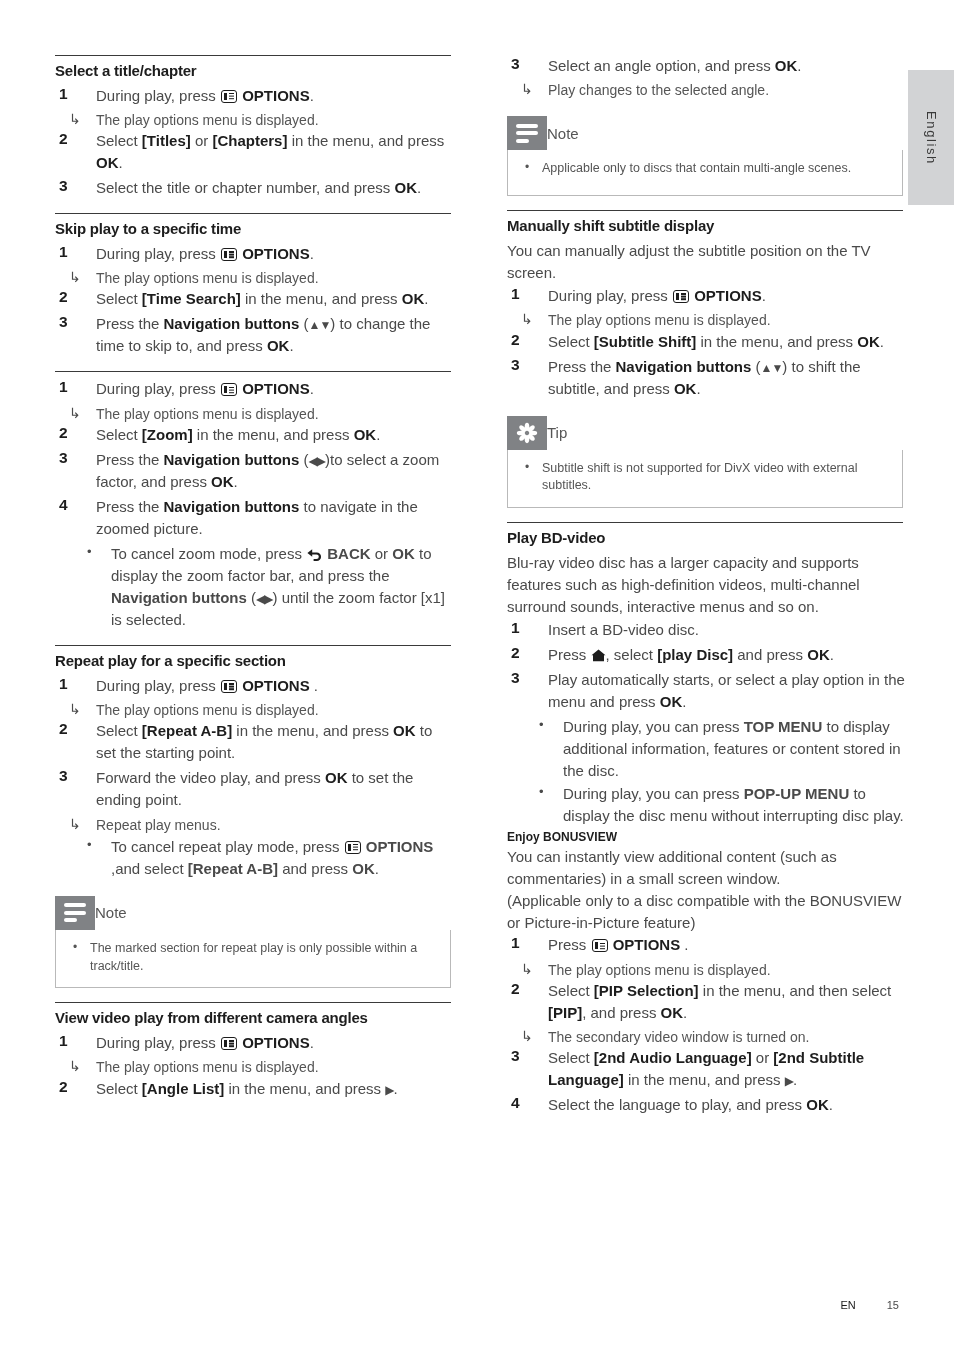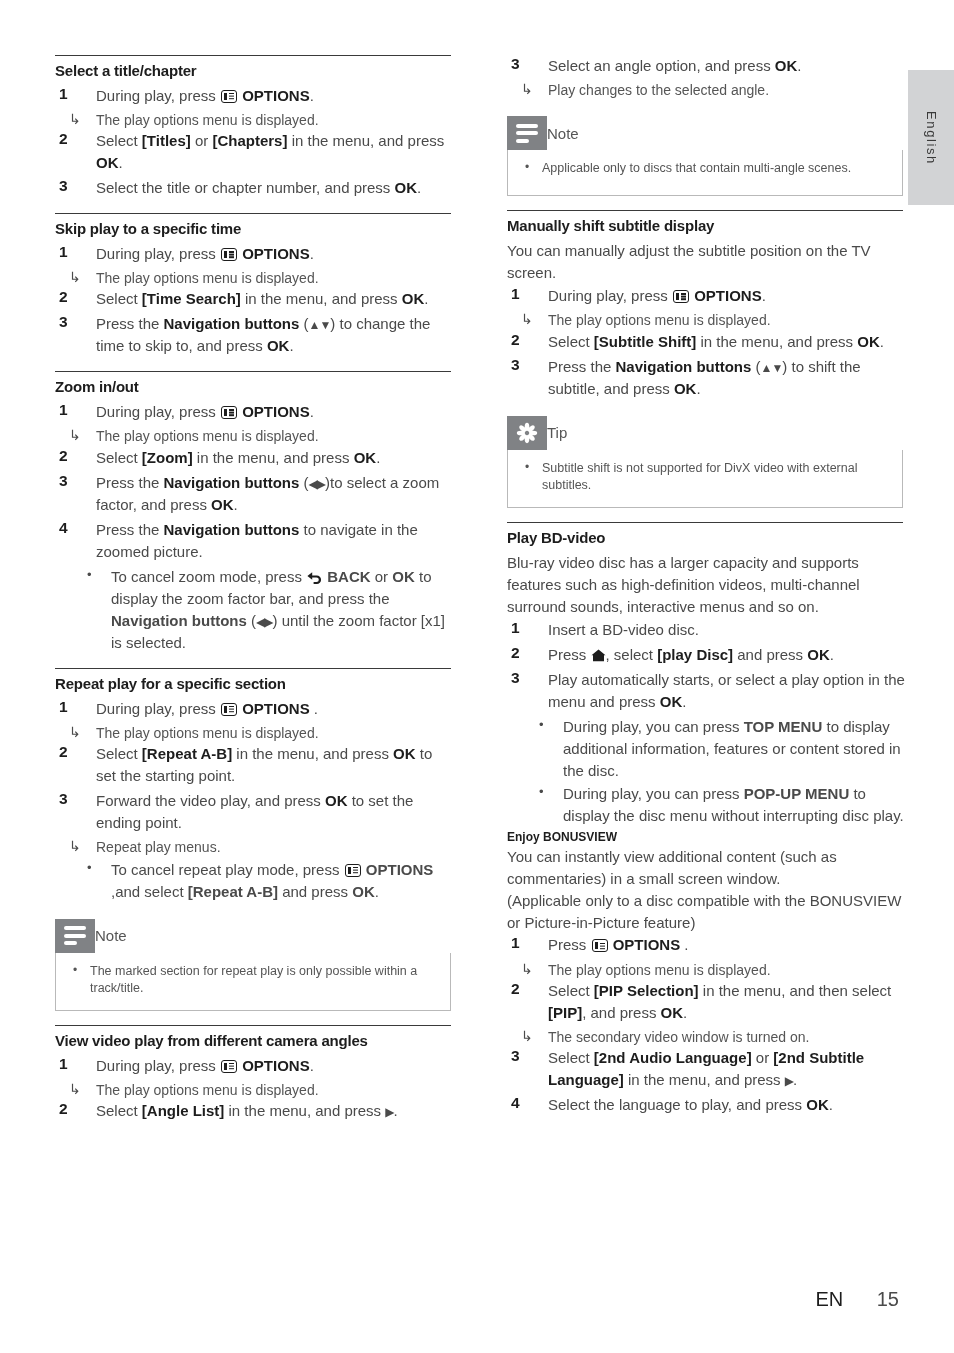--- a/index.html
+++ b/index.html
@@ -168,21 +168,21 @@
     white-space: nowrap;
     font-size: 13px;
     letter-spacing: 1.6px;
     color: #3a3a3a;
   }
 
   
   .footer {
     position: absolute;
     right: 55px; bottom: 42px;
-    font-size: 20px; color: #3a3a3a;
+    font-size: 11px; color: #3a3a3a;
   }
   .footer .lang { font-weight: normal; color:#1d1d1d; }
   .footer .pg { margin-left: 28px; color:#4a4a4a; }
 </style>
 </head>
 <body>
 
 <div class="page">
 
   <div class="col col-left" id="left-col">
@@ -201,21 +201,20 @@
         <h2 class="sec-title">Skip play to a specific time</h2>
         <ol class="steps">
           <li class="step"><span class="step-num">1</span><span class="step-text">During play, press <span class="ico ico-options"></span> <b>OPTIONS</b>.</span></li>
           <div class="result"><span class="arr">↳</span><span>The play options menu is displayed.</span></div>
           <li class="step"><span class="step-num">2</span><span class="step-text">Select <b>[Time Search]</b> in the menu, and press <b>OK</b>.</span></li>
           <li class="step"><span class="step-num">3</span><span class="step-text">Press the <b>Navigation buttons</b> (<span class="ico-tri">▲▼</span>) to change the time to skip to, and press <b>OK</b>.</span></li>
         </ol>
       </div>
       <div class="section">
         <div class="rule"></div>
-        <h2 class="sec-title">Zoom in/out</h2>
         <ol class="steps">
           <li class="step"><span class="step-num">1</span><span class="step-text">During play, press <span class="ico ico-options"></span> <b>OPTIONS</b>.</span></li>
           <div class="result"><span class="arr">↳</span><span>The play options menu is displayed.</span></div>
           <li class="step"><span class="step-num">2</span><span class="step-text">Select <b>[Zoom]</b> in the menu, and press <b>OK</b>.</span></li>
           <li class="step"><span class="step-num">3</span><span class="step-text">Press the <b>Navigation buttons</b> (<span class="ico-tri">◀▶</span>)to select a zoom factor, and press <b>OK</b>.</span></li>
           <li class="step"><span class="step-num">4</span><span class="step-text">Press the <b>Navigation buttons</b> to navigate in the zoomed picture.</span></li>
           <div class="bullet"><span class="dot">•</span><span>To cancel zoom mode, press <svg width="17" height="13" viewBox="0 0 17 13" style="vertical-align:-2px;display:inline-block">
                 <path d="M6.2 1.2 L1.4 5.0 L6.2 8.8 L6.2 6.4 L10.5 6.4 A2.3 2.3 0 0 1 10.5 11.0 L7.6 11.0 L7.6 12.9 L10.8 12.9 A4.2 4.2 0 0 0 10.8 4.4 L6.2 4.4 Z" fill="#1d1d1d"></path>
               </svg> <b>BACK</b> or <b>OK</b> to display the zoom factor bar, and press the <b>Navigation buttons</b> (<span class="ico-tri">◀▶</span>) until the zoom factor [x1] is selected.</span></div>
         </ol>

